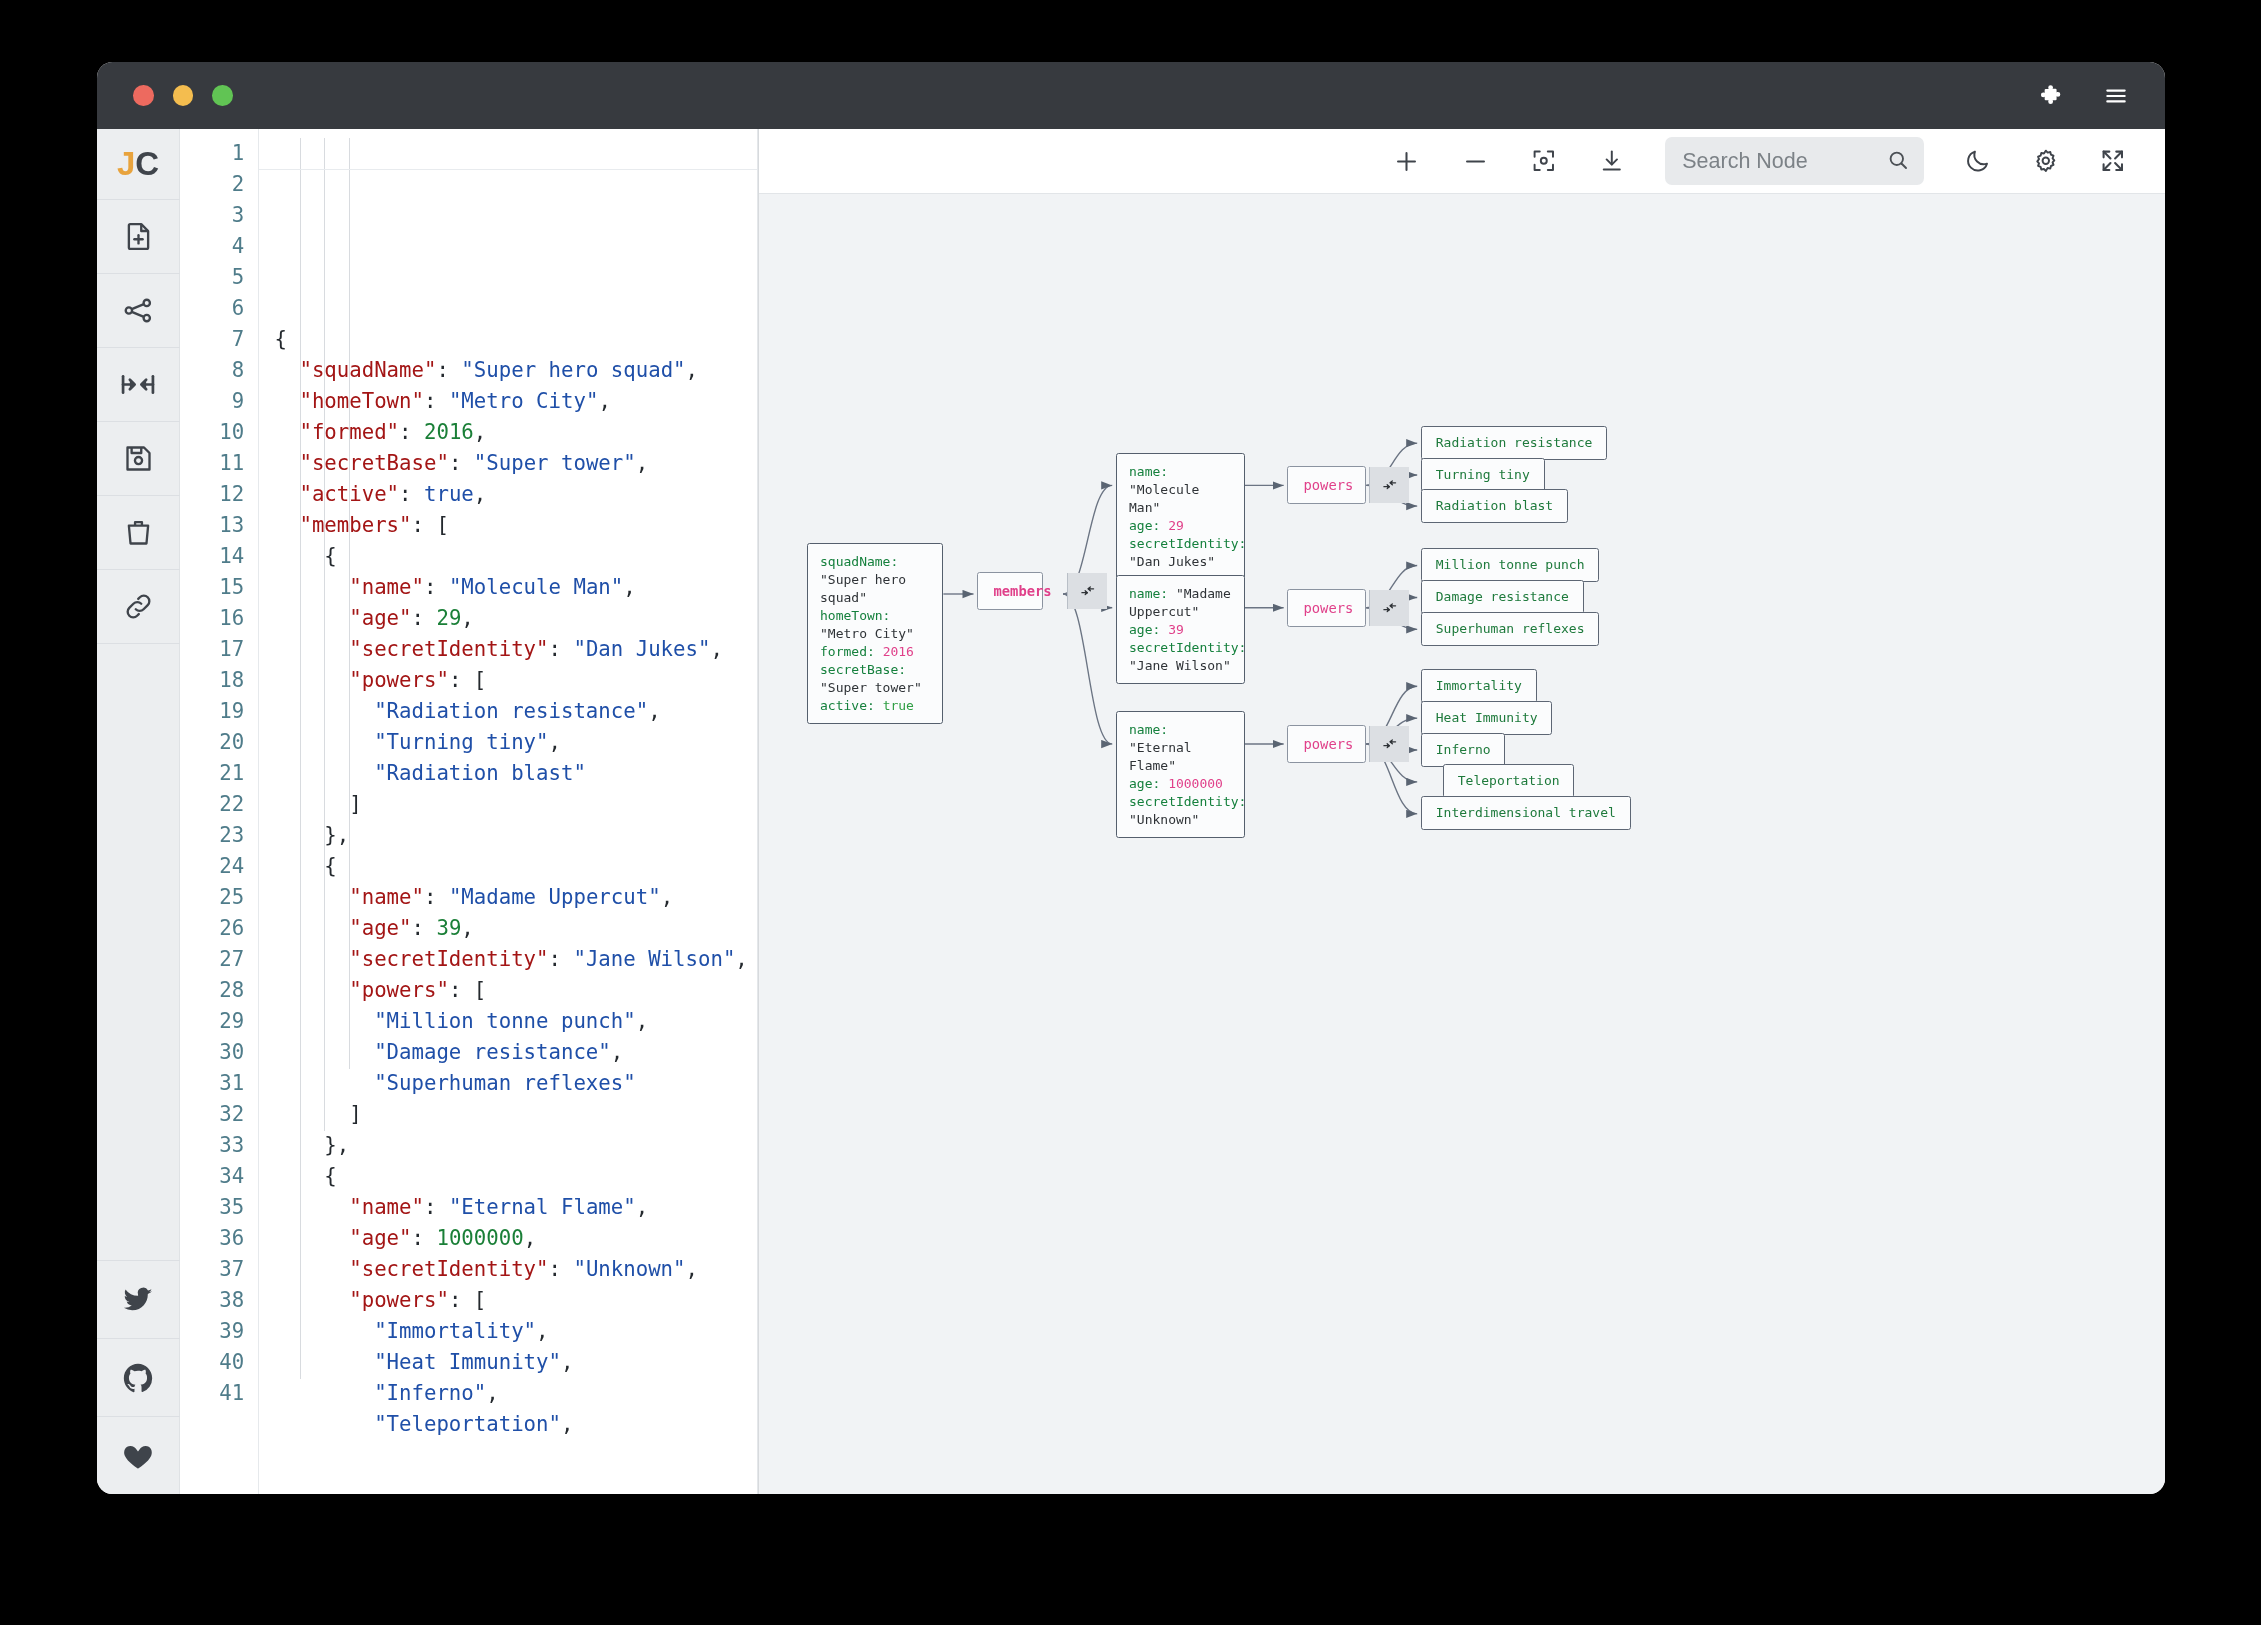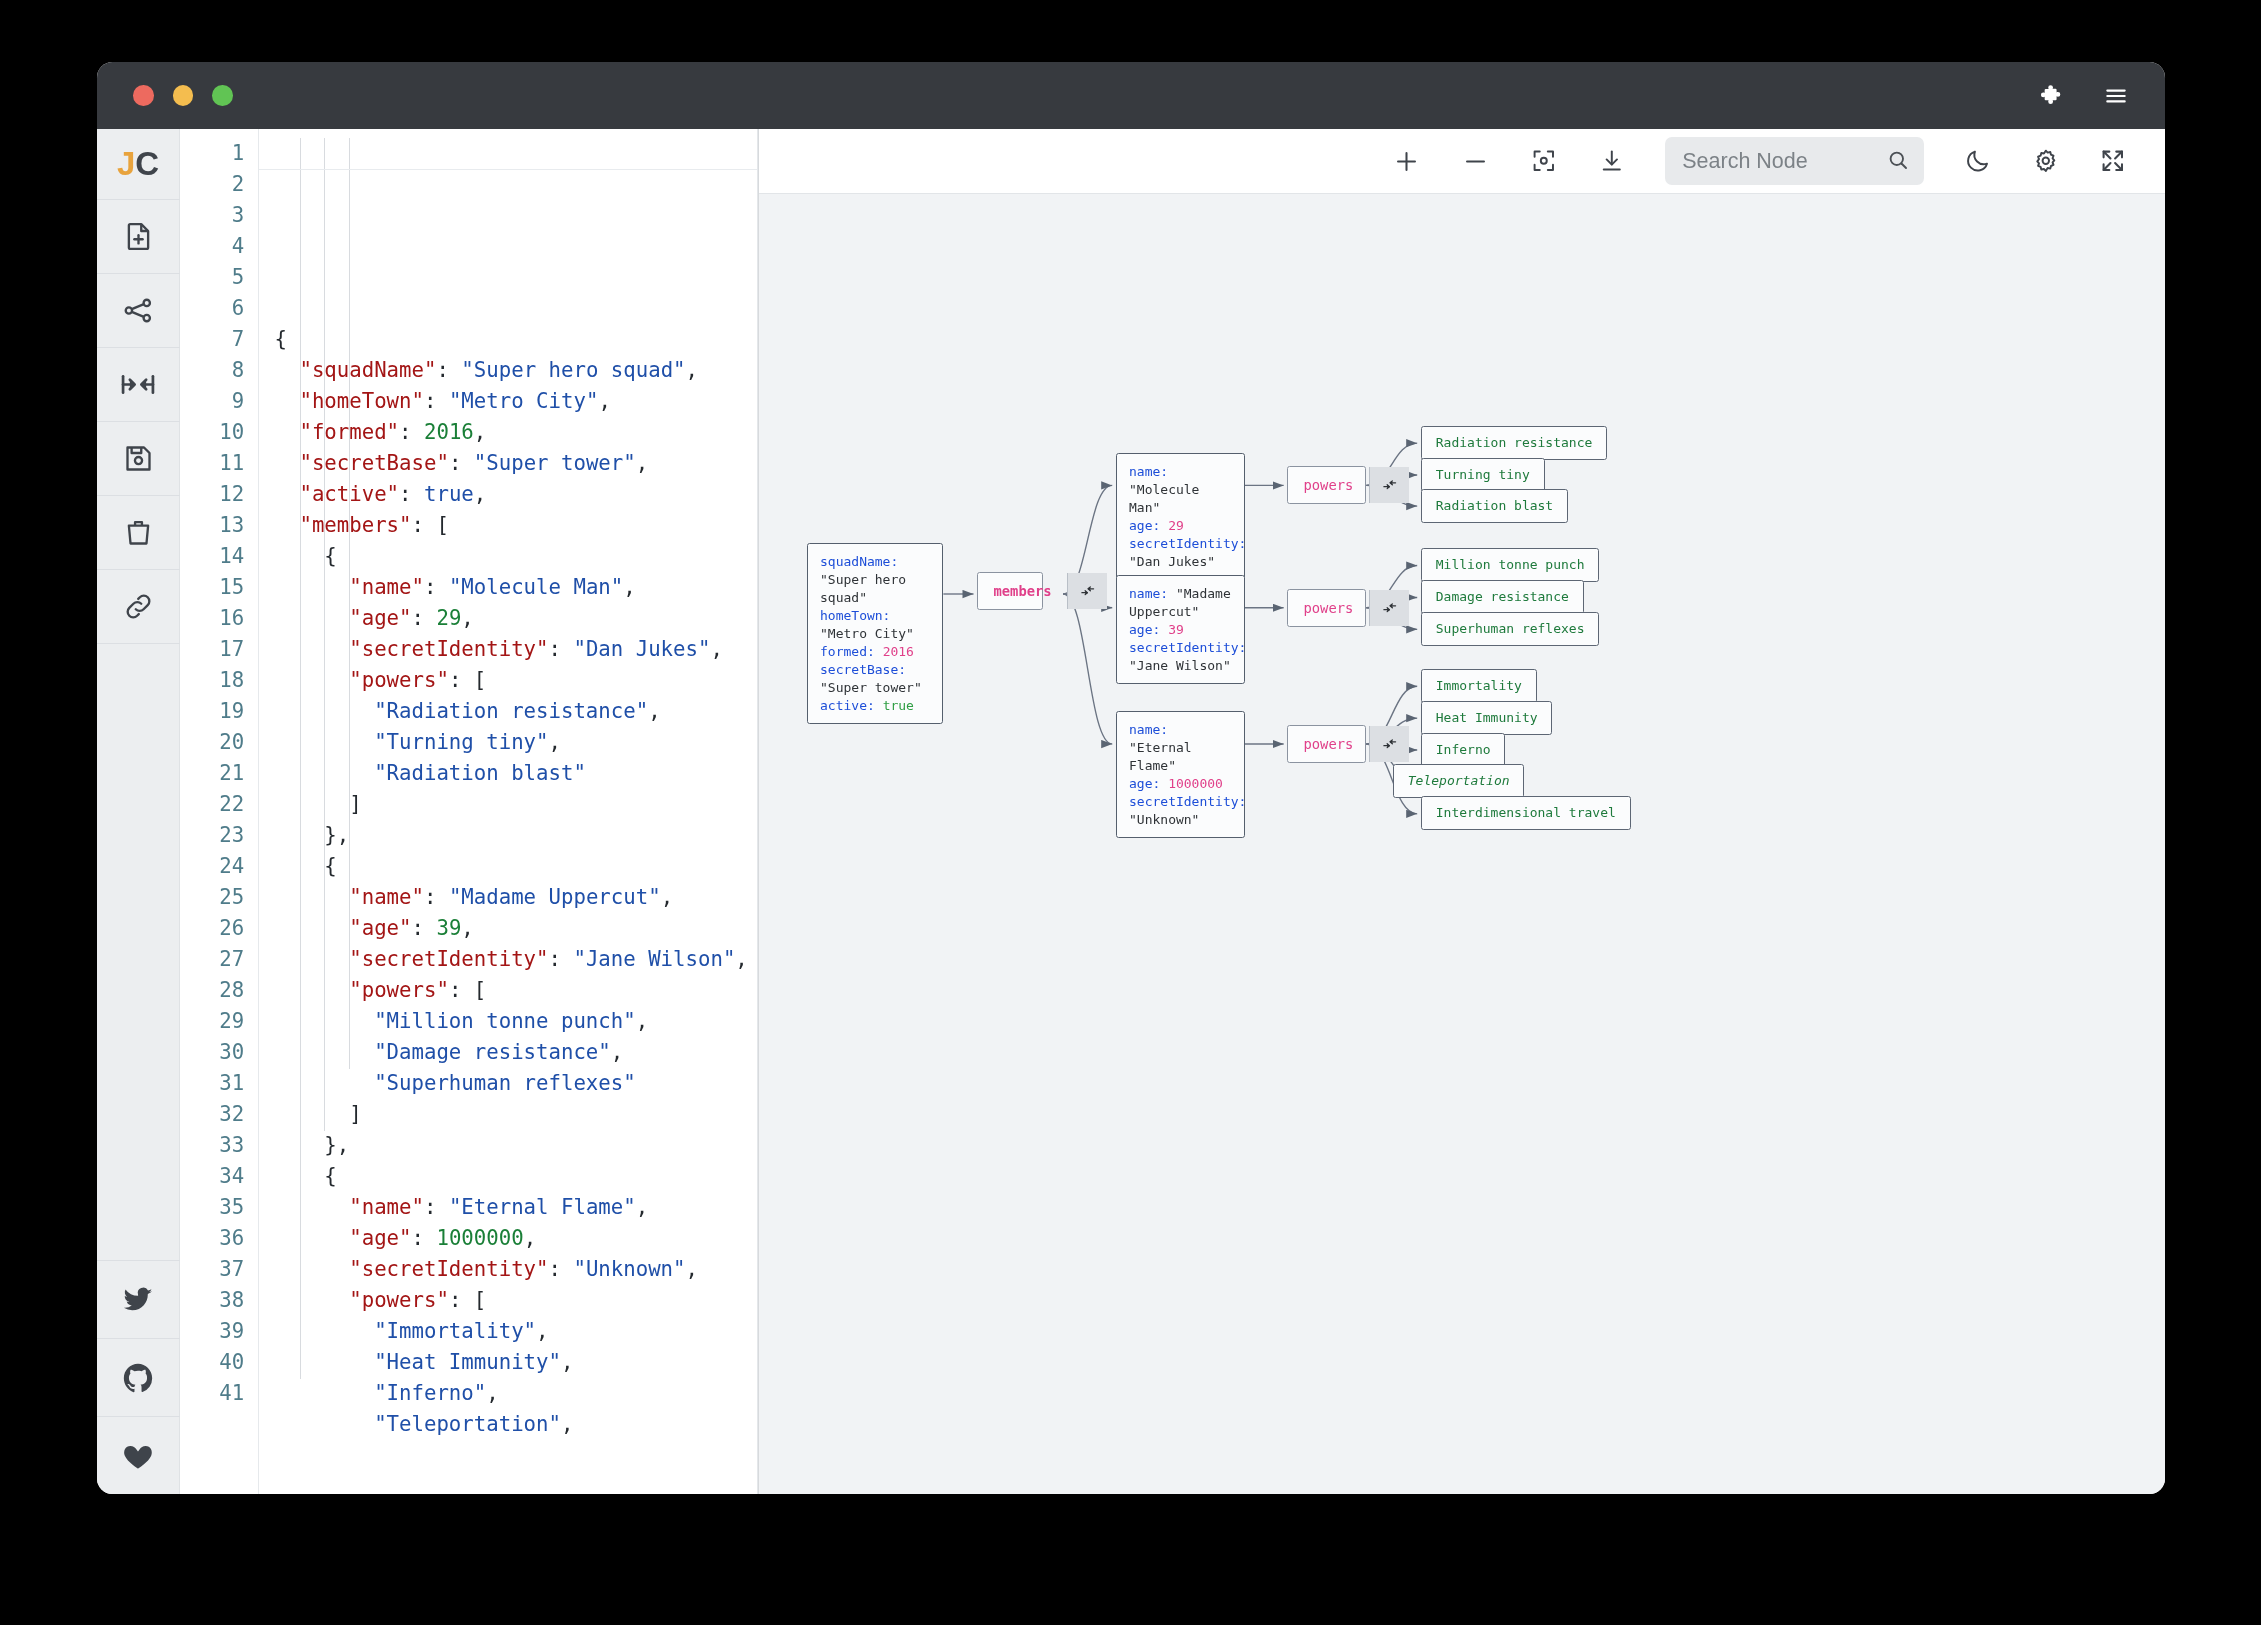--- a/index.html
+++ b/index.html
@@ -168,21 +168,21 @@
     position: absolute;
     background: #fbfcfd;
     border: 1.7px solid #555f6d;
     border-radius: 2.6px;
     font-family: "DejaVu Sans Mono", monospace;
     font-size: 13px;
     line-height: 18px;
     color: #24292e;
   }
   .node.obj { padding: 8.6px 12px; }
-  .node .key { color: #1d4ed8; }
+  .node .key { color: #15803d; }
   .node .str { color: #2f3337; }
   .node .num { color: #e0408a; }
   .node .bool { color: #2f9e44; }
 
   .node.parent {
     display: flex; align-items: stretch;
     border-color: #8b93a0;
     height: 38px;
   }
   .node.parent .label {
@@ -550,21 +550,21 @@
             </div>
             <div class="node leaf" style="left: 662px; top: 475px;">
               <span>Immortality</span>
             </div>
             <div class="node leaf" style="left: 662px; top: 507px;">
               <span>Heat Immunity</span>
             </div>
             <div class="node leaf" style="left: 662px; top: 539px;">
               <span>Inferno</span>
             </div>
-            <div class="node leaf" style="left: 634px; top: 570px; font-style: italic;">
+            <div class="node leaf" style="left: 684px; top: 570px;">
               <span>Teleportation</span>
             </div>
             <div class="node leaf" style="left: 662px; top: 602px;">
               <span>Interdimensional travel</span>
             </div>
           </div>
       </div>
     </div>
 
   </div>

